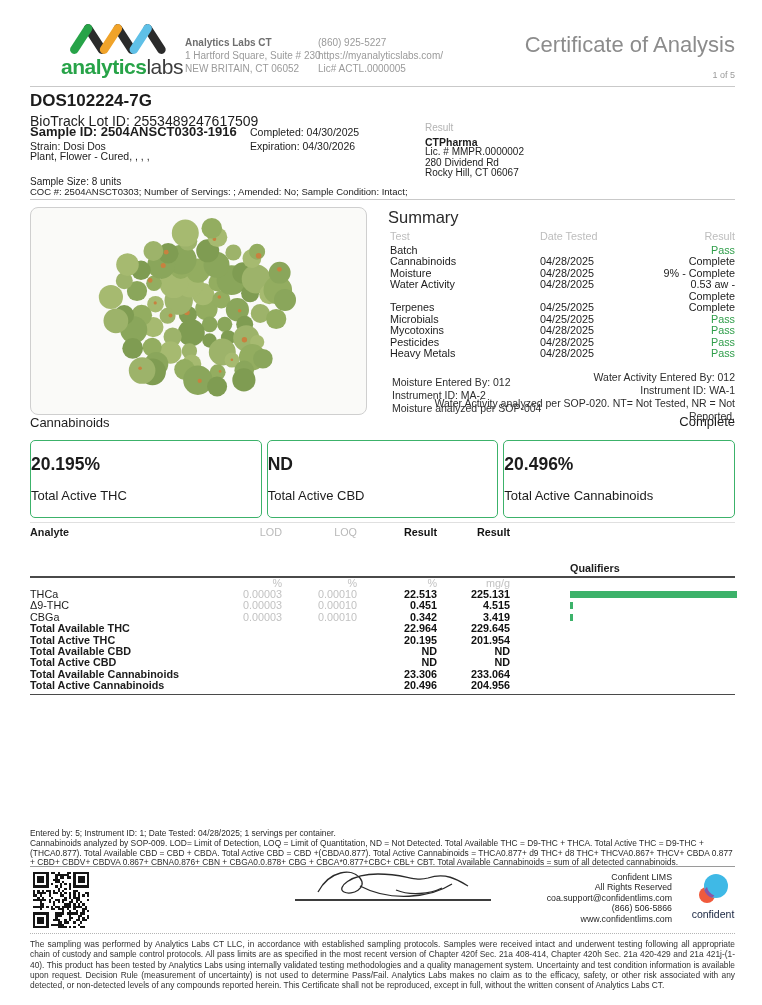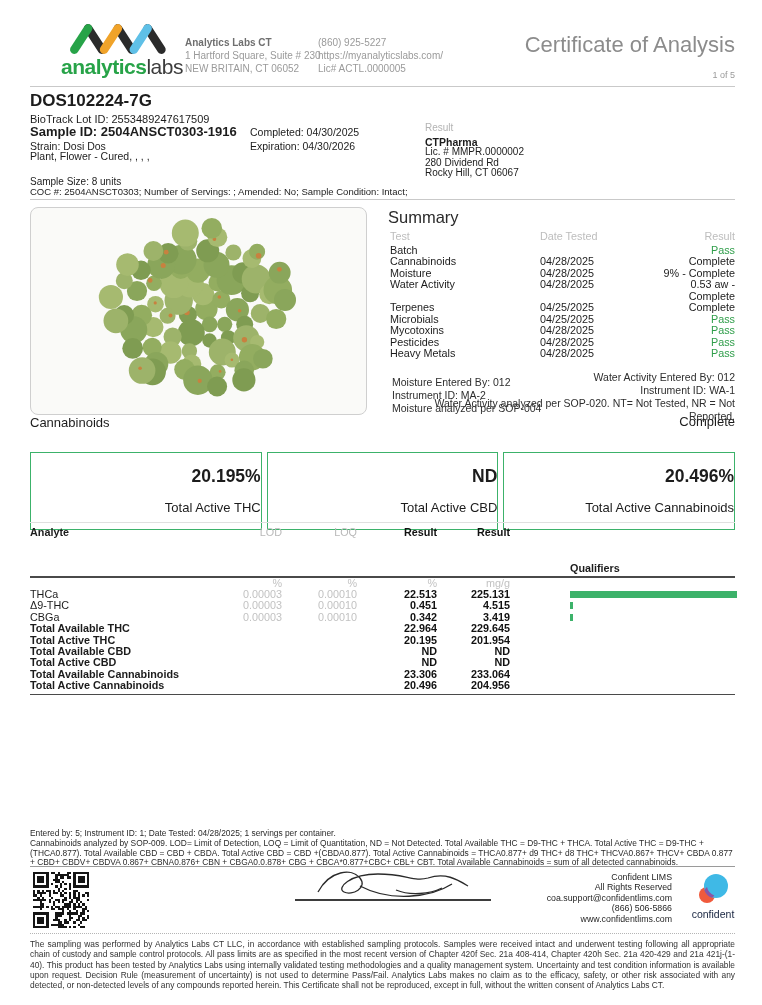--- a/index.html
+++ b/index.html
@@ -17,21 +17,21 @@
   .hdr-logotext .lg-a{color:#27a348;}
   .hdr-logotext .lg-b{color:#3c3c3c;font-weight:normal;}
   .hdr-lab{left:185px;top:36px;font-size:10px;line-height:13px;color:#9a9a9a;}
   .hdr-lab .ln1{color:#6f6f6f;font-weight:bold;}
   .hdr-contact{left:318px;top:36px;font-size:10px;line-height:13px;color:#9a9a9a;}
   .hdr-title{right:27px;top:32px;font-size:22px;color:#8c8c8c;}
   .hdr-page{right:27px;top:70px;font-size:9px;color:#9a9a9a;}
 
   
   .s-title{left:30px;top:91px;font-size:17px;font-weight:bold;}
-  .s-biotrack{left:30px;top:113px;font-size:11px;}
+  .s-biotrack{left:30px;top:113px;font-size:14px;}
   .s-sampleid{left:30px;top:124px;font-size:13px;font-weight:bold;}
   .s-completed{left:250px;top:126px;font-size:10.5px;}
   .s-strain{left:30px;top:140px;font-size:10.5px;}
   .s-expiration{left:250px;top:140px;font-size:10.5px;}
   .s-matrix{left:30px;top:150px;font-size:10.5px;}
   .client{left:425px;top:123px;font-size:10px;line-height:10.5px;}
   .client .cl-label{color:#b3b3b3;margin-bottom:3px;}
   .client .cl-name{font-weight:bold;font-size:10.5px;}
   .s-size{left:30px;top:176px;font-size:10px;}
   .s-coc{left:30px;top:186px;font-size:9.5px;}
@@ -47,21 +47,21 @@
   .sum-row .r.pass{color:var(--pass);}
 
   
   .note-moisture{left:392px;top:376px;font-size:10.5px;line-height:13px;color:#2e2e2e;}
   .note-water{left:405px;top:371px;width:330px;font-size:10.5px;line-height:13px;text-align:right;color:#2e2e2e;}
 
   
   .cann-label{left:30px;top:415px;font-size:13px;}
   .cann-status{right:27px;top:414px;font-size:13px;}
   .boxes{left:30px;top:440px;width:705px;display:flex;gap:5px;}
-  .resbox{flex:1;height:78px;border:1.5px solid var(--green);border-radius:0;text-align:right;background:#fff;margin-top:12px;}
+  .resbox{flex:1;height:78px;border:1.5px solid var(--green);border-radius:5px;text-align:left;background:#fff;}
   .resbox .val{margin-top:13px;font-size:17.5px;font-weight:bold;}
   .resbox .lbl{margin-top:13px;font-size:13px;}
 
   
   .analyte{left:30px;top:522px;width:705px;font-size:10.8px;border-top:1px solid #e0e0e0;border-bottom:1.5px solid #4a4a4a;padding:3px 0 2px 0;}
   .an-grid{display:grid;grid-template-columns:190px 62px 75px 80px 73px 1fr;}
   .an-head{font-weight:bold;border-bottom:2px solid #4a4a4a;padding-bottom:2px;line-height:12px;}
   .an-head .c-lod,.an-head .c-loq{color:var(--lgray);font-weight:normal;}
   .units{color:#c2c2c2;line-height:11px;}
   .an-row{line-height:11.4px;}

